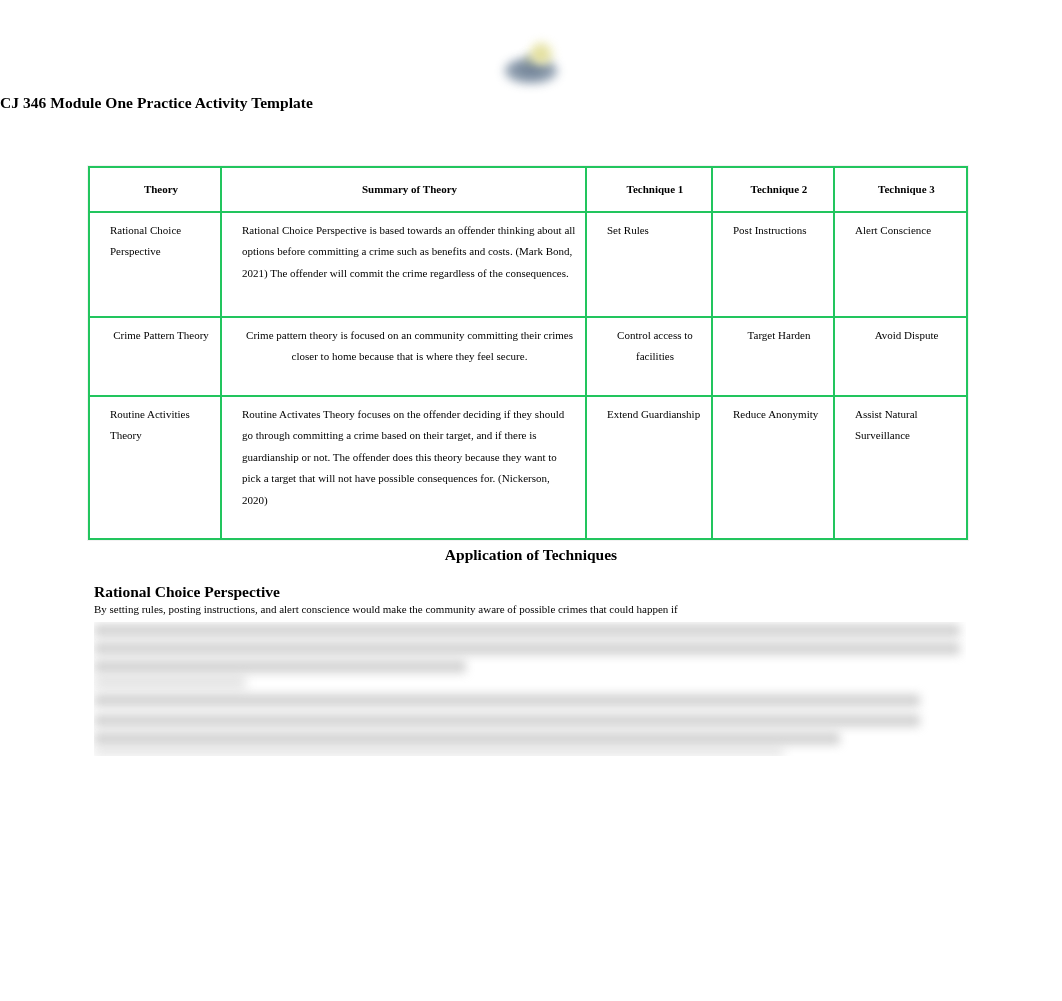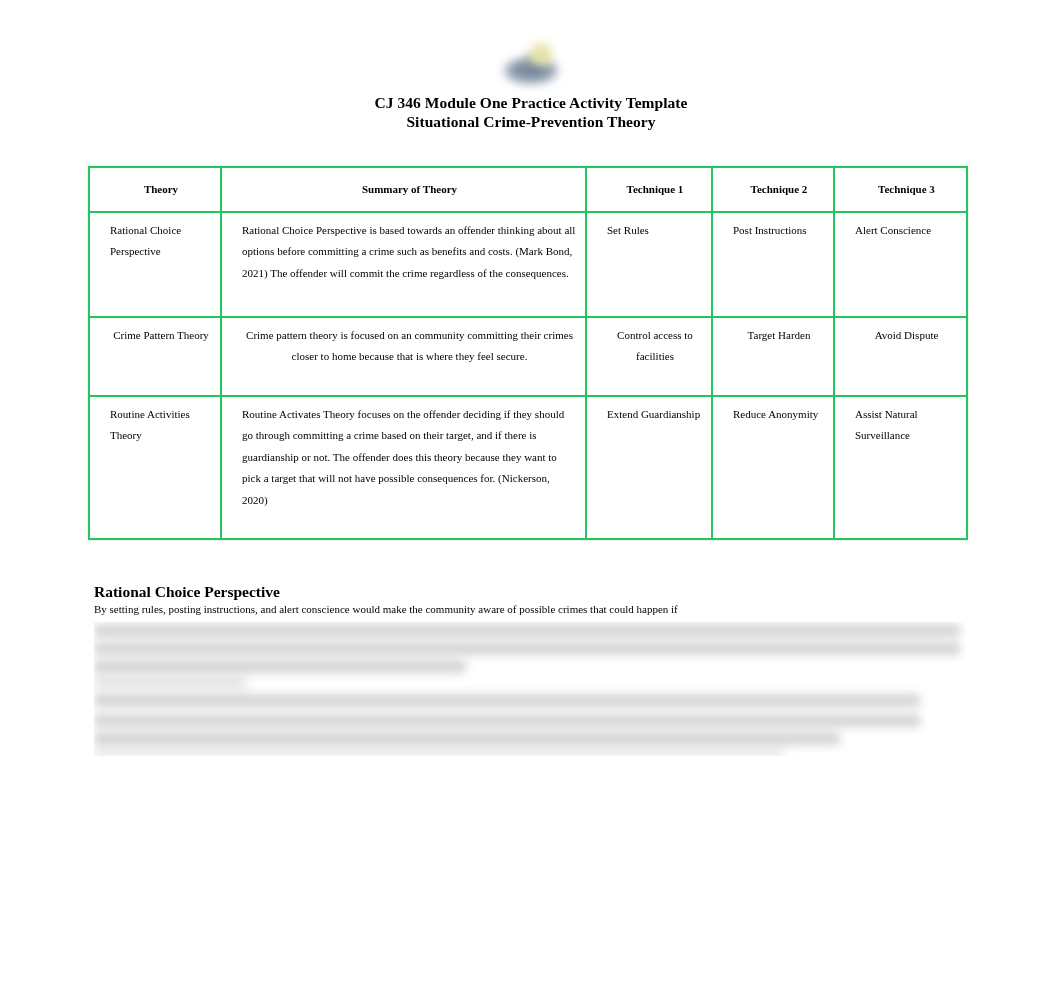--- a/index.html
+++ b/index.html
@@ -63,21 +63,21 @@
     filter: blur(4px);
     opacity: 0.8;
   }
 
   
   .doc-titles {
     position: absolute;
     left: 0;
     top: 93px;
     width: 1062px;
-    text-align: center;
+    text-align: left;
   }
   .doc-titles .tline {
     font-size: 15.5px;
     font-weight: bold;
     line-height: 19px;
     letter-spacing: 0.05px;
   }
 
   
   .tbl-wrap {
@@ -177,21 +177,20 @@
 <div class="page">
 
   <div class="logo-wrap">
     <div class="logo-blob"></div>
     <div class="logo-spark2"></div>
     <div class="logo-spark"></div>
   </div>
 
   <div class="doc-titles">
     <div class="tline">CJ 346 Module One Practice Activity Template</div>
-    <div class="tline">Situational Crime-Prevention Theory</div>
   </div>
 
   <div class="tbl-wrap">
     <table class="theory">
       <colgroup>
         <col class="c-theory">
         <col class="c-summary">
         <col class="c-t1">
         <col class="c-t2">
         <col class="c-t3">
@@ -224,20 +223,21 @@
           <td>Routine Activities Theory</td>
           <td>Routine Activates Theory focuses on the offender deciding if they should go through committing a crime based on their target, and if there is guardianship or not. The offender does this theory because they want to pick a target that will not have possible consequences for. (Nickerson, 2020)</td>
           <td>Extend Guardianship</td>
           <td>Reduce Anonymity</td>
           <td>Assist Natural Surveillance</td>
         </tr>
       </tbody>
     </table>
   </div>
 
+  <div class="app-heading">Application of Techniques</div>
   <div class="sub-heading">Rational Choice Perspective</div>
   <div class="body-line">By setting rules, posting instructions, and alert conscience would make the community aware of possible crimes that could happen if</div>
 
   <div class="redacted">
     <div class="rline" style="left:0px;   top:2px;   width:866px;"></div>
     <div class="rline" style="left:0px;   top:20px;  width:866px;"></div>
     <div class="rline" style="left:0px;   top:38px;  width:372px;"></div>
     <div class="rline soft" style="left:0px;   top:54px;  width:152px;"></div>
     <div class="rline" style="left:0px;   top:72px;  width:826px;"></div>
     <div class="rline" style="left:0px;   top:92px;  width:826px;"></div>

